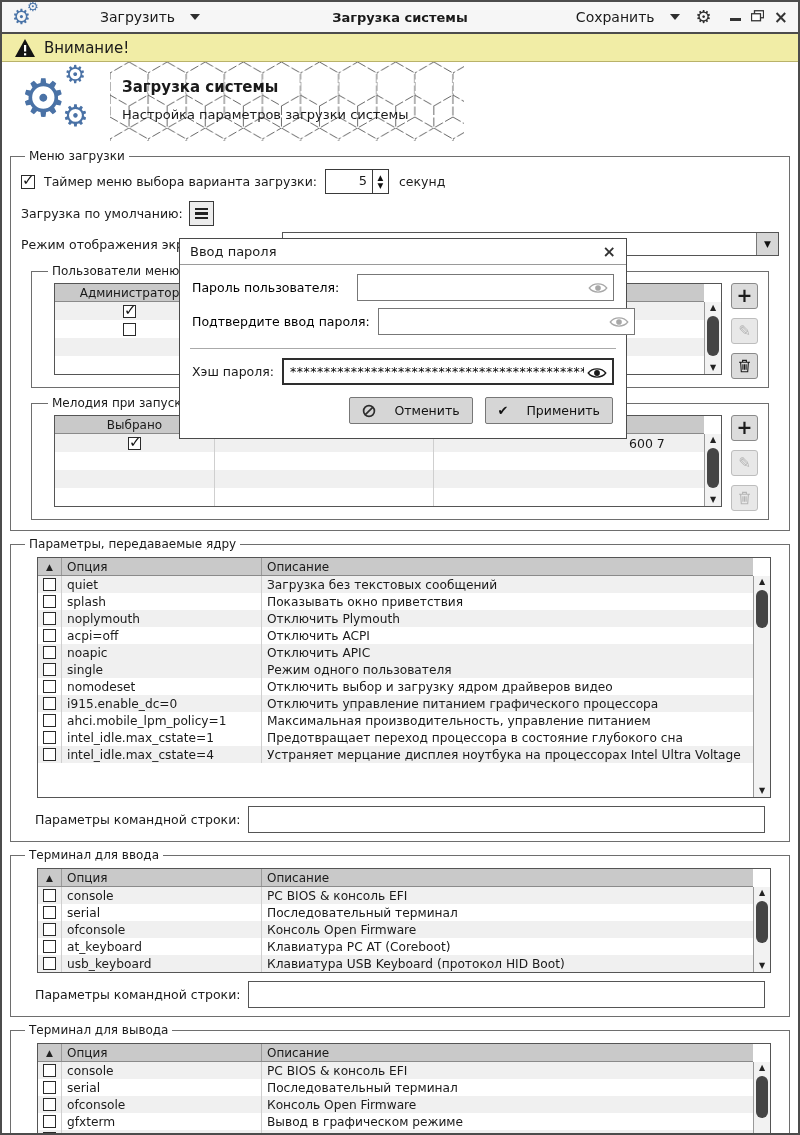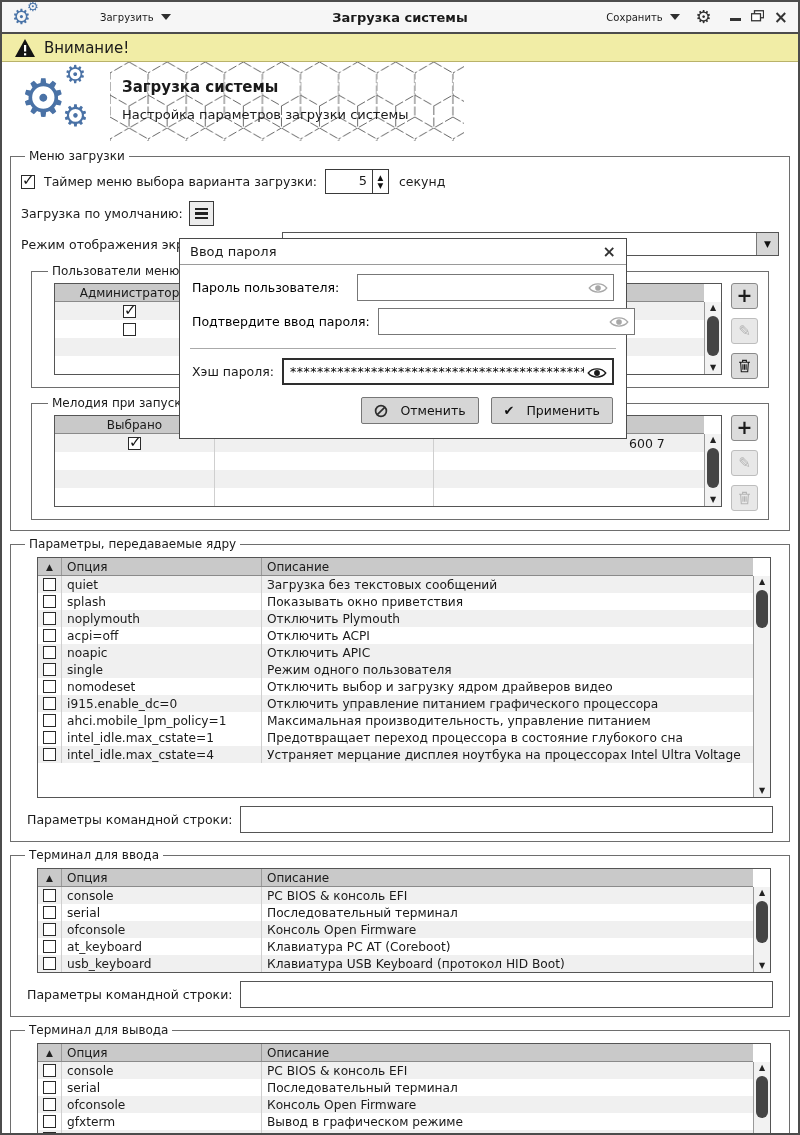--- a/index.html
+++ b/index.html
@@ -6,21 +6,21 @@
   html,body{background:#888}
   body{font-family:"DejaVu Sans","Liberation Sans",sans-serif;color:#1a1a1a;-webkit-font-smoothing:antialiased}
   .window{position:relative;width:800px;height:1135px;background:#fff;border:2px solid #4c4c4c;overflow:hidden;font-size:12px}
 
   
   .titlebar{height:32px;background:#f6f6f6;border-bottom:2px solid #4c4c4c;display:grid;grid-template-columns:1fr auto 1fr;align-items:center;padding:0 10px}
   .tb-left{display:flex;align-items:center;gap:8px}
   .logo{position:relative;width:34px;height:26px;color:#4a74a8}
   .logo .g1{position:absolute;left:0;top:0;font-size:21px;line-height:26px}
   .logo .g2{position:absolute;left:15px;top:-4px;font-size:13px;line-height:13px}
-  .menu-btn{display:flex;align-items:center;gap:7px;font-size:10px;margin-left:46px;cursor:default}
+  .menu-btn{display:flex;align-items:center;gap:15px;font-size:14px;margin-left:46px;cursor:default}
   .caret{width:0;height:0;border-left:5px solid transparent;border-right:5px solid transparent;border-top:6px solid #2e2e2e;display:inline-block}
   .tb-title{font-size:13px;font-weight:bold;text-align:center;white-space:nowrap}
   .tb-right{display:flex;align-items:center;justify-content:flex-end;gap:16px}
   .gear-btn{font-size:18px;color:#2d2d2d;line-height:1}
   .winbtns{display:flex;align-items:center;gap:10px;margin-left:2px}
   .minbar{display:inline-block;width:11px;height:2.5px;background:#333;margin-bottom:-5px}
   .closex{font-size:17px;font-weight:bold;color:#333;line-height:1}
 
   
   .warnbar{height:28px;background:#f1eda6;border-bottom:1px solid #b9b26a;display:flex;align-items:center;gap:8px;padding:0 12px}
@@ -103,38 +103,38 @@
   .desccol{flex:1}
   .otable .trow{display:flex;height:17px;align-items:flex-end;font-size:12.2px}
   .otable .td{padding:0 5px;height:100%;display:flex;align-items:center;white-space:nowrap;overflow:hidden}
   .otable .td.cbcol,.otable .td.optcol{border-right:1px solid #cfcfcf}
   .sort{font-size:9px;color:#222}
   #kernel-table{height:241px}
   #termin-table,#termout-table{height:105px}
   #kernel-table .thumb{height:38px}
   #termin-table .thumb,#termout-table .thumb{height:42px}
 
-  .cmdrow{display:flex;align-items:center;margin:8px 8px 0}
+  .cmdrow{display:flex;align-items:center;margin:8px 16px 0}
   .cmdrow .textbox{height:27px}
 
   
   .dialog{position:absolute;left:177px;top:236px;width:448px;height:201px;background:#fff;border:1.5px solid #4a4a4a;z-index:20}
   .dlg-title{height:26px;display:flex;align-items:center;justify-content:space-between;padding:0 10px;border-bottom:1px solid #9a9a9a;font-size:13px}
   .dlg-x{font-size:16px;font-weight:bold;color:#333;line-height:1}
   .dlg-row{display:flex;align-items:center;margin:9px 12px 0;gap:8px}
   .dlg-row .dlabel{font-size:12.5px;color:#000000;white-space:nowrap;flex:1}
   .dlg-row .dlabel.dark{color:#1a1a1a;flex:none}
   .pwdbox{position:relative;width:257px;height:27px;border:1px solid #777;background:#fff;flex:none;display:flex;align-items:center}
   .pwdbox input{border:none;outline:none;flex:1;height:100%;padding:0 26px 0 6px;font-family:inherit;font-size:12px;background:transparent}
   .pwdbox .eye{position:absolute;right:5px;top:6px}
   .hashbox{flex:1;border:2px solid #2e2e2e}
   .hashbox input{letter-spacing:0.5px;font-size:12.5px;padding-right:28px}
   .dlg-sep{border:none;border-top:1px solid #aaa;margin:13px 10px 0}
   .dlg-btns{display:flex;justify-content:flex-end;gap:12px;margin:12px 13px 0}
-  .dbtn{height:27px;background:#d6d6d6;border:1px solid #777;border-radius:2px;display:flex;align-items:center;gap:12px;padding:0 12px;font-size:12.5px;font-family:inherit;color:#111}
+  .dbtn{height:27px;background:#d6d6d6;border:1px solid #777;border-radius:2px;display:flex;align-items:center;gap:18px;padding:0 12px;font-size:12.5px;font-family:inherit;color:#111}
   .dbtn .chk{font-weight:bold;font-size:13px}
 </style>
 </head>
 <body>
 
 <div class="window">
 
   <div class="titlebar">
     <div class="tb-left">
       <span class="logo">

